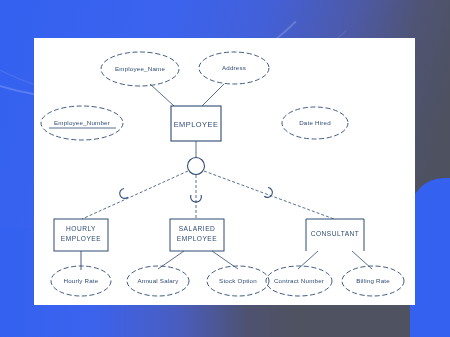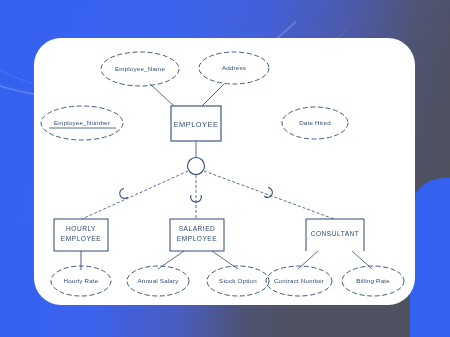--- a/index.html
+++ b/index.html
@@ -77,21 +77,20 @@
     border-bottom-color: rgba(255,255,255,0.10);
     border-radius: 50%;
     transform: rotate(-3deg);
   }
   
   .panel {
     position: absolute;
     left: 34px; top: 38px;
     width: 381px; height: 267px;
     background: #ffffff;
-    border-radius: 27px;
   }
   .diagram {
     position: absolute;
     left: 0; top: 0;
     width: 381px; height: 267px;
   }
   .dtext {
     font-family: "Liberation Sans", sans-serif;
     fill: #2e4a74;
   }

